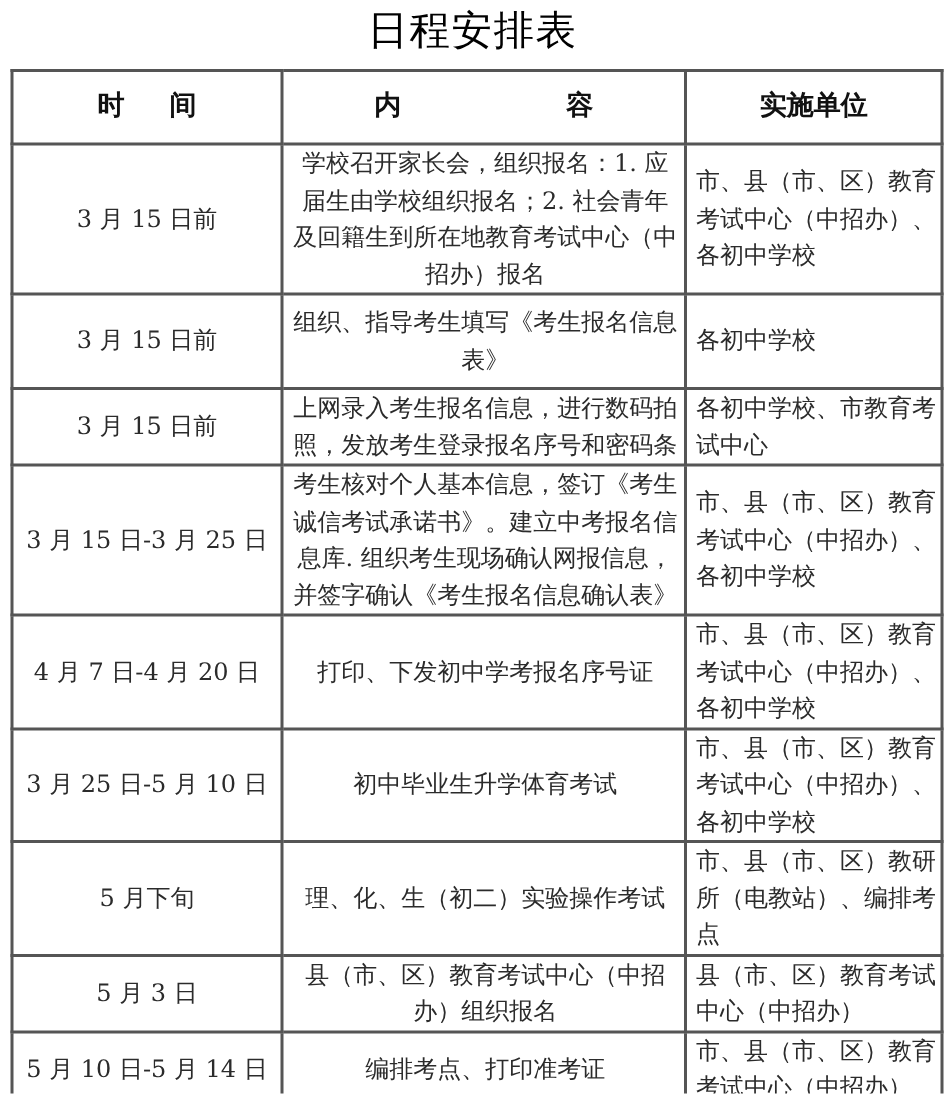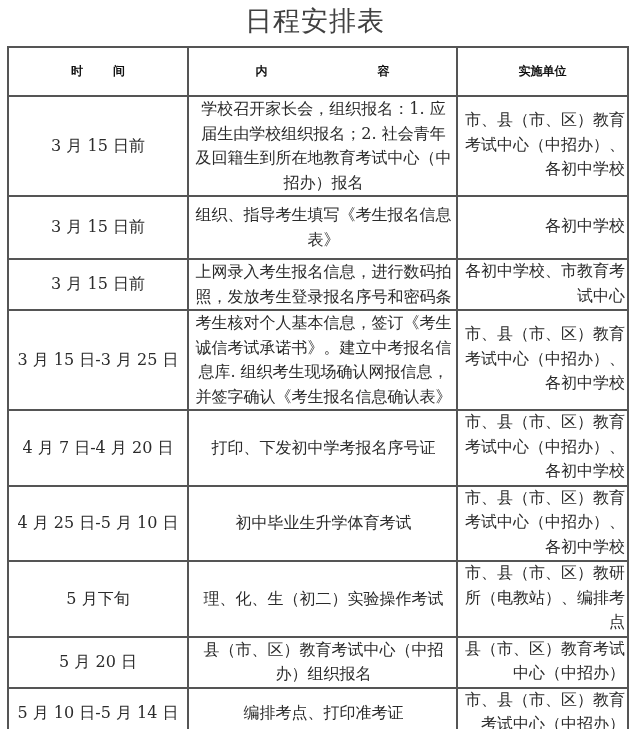--- a/index.html
+++ b/index.html
@@ -17,21 +17,21 @@
     }
     .title {
       position: absolute;
       left: 0;
       top: 3px;
       width: 630px;
       text-align: center;
       font-family: "DejaVu Sans", "Liberation Sans", sans-serif;
       font-size: 27px;
       line-height: 36px;
-      color: #404040;
+      color: #000000;
       letter-spacing: 1px;
     }
     table.schedule {
       position: absolute;
       left: 7px;
       top: 46px;
       width: 620px;
       border-collapse: collapse;
       table-layout: fixed;
     }
@@ -39,41 +39,40 @@
       border: 2px solid #555;
       padding: 0;
       vertical-align: middle;
       font-size: 16px;
       line-height: 24.5px;
       font-weight: normal;
     }
     table.schedule th {
       font-family: "DejaVu Sans", "Liberation Sans", sans-serif;
       font-weight: bold;
-      font-size: 12px;
+      font-size: 18px;
       color: #111;
       text-align: center;
     }
     col.c1 { width: 180px; }
     col.c2 { width: 269px; }
     col.c3 { width: 171px; }
     .time-cell {
       text-align: center;
       font-size: 16px;
     }
     .content-cell {
       text-align: center;
       padding-left: 6px !important;
       padding-right: 4px !important;
     }
     .unit-cell {
-      text-align: right;
+      text-align: left;
       padding-left: 6px !important;
       padding-right: 2px !important;
-      font-family: Liberation Mono, monospace;
     }
     .hdr-time { letter-spacing: 0; }
     .hdr-time .gap { display: inline-block; width: 30px; }
     .hdr-content .gap { display: inline-block; width: 110px; }
   </style>
 </head>
 <body>
 
 <div class="title">日程安排表</div>
 
@@ -114,31 +113,31 @@
       <td class="time-cell">3 月 15 日-3 月 25 日</td>
       <td class="content-cell">考生核对个人基本信息，签订《考生诚信考试承诺书》。建立中考报名信息库. 组织考生现场确认网报信息，并签字确认《考生报名信息确认表》</td>
       <td class="unit-cell">市、县（市、区）教育考试中心（中招办）、各初中学校</td>
     </tr>
     <tr style="height:74px;">
       <td class="time-cell">4 月 7 日-4 月 20 日</td>
       <td class="content-cell">打印、下发初中学考报名序号证</td>
       <td class="unit-cell">市、县（市、区）教育考试中心（中招办）、各初中学校</td>
     </tr>
     <tr style="height:73px;">
-      <td class="time-cell">4 月 25 日-5 月 10 日</td>
+      <td class="time-cell">3 月 25 日-5 月 10 日</td>
       <td class="content-cell">初中毕业生升学体育考试</td>
       <td class="unit-cell">市、县（市、区）教育考试中心（中招办）、各初中学校</td>
     </tr>
     <tr style="height:73px;">
       <td class="time-cell">5 月下旬</td>
       <td class="content-cell">理、化、生（初二）实验操作考试</td>
       <td class="unit-cell">市、县（市、区）教研所（电教站）、编排考点</td>
     </tr>
     <tr style="height:50px;">
-      <td class="time-cell">5 月 20 日</td>
+      <td class="time-cell">5 月 3 日</td>
       <td class="content-cell">县（市、区）教育考试中心（中招办）组织报名</td>
       <td class="unit-cell">县（市、区）教育考试中心（中招办）</td>
     </tr>
     <tr style="height:49px;">
       <td class="time-cell">5 月 10 日-5 月 14 日</td>
       <td class="content-cell">编排考点、打印准考证</td>
       <td class="unit-cell">市、县（市、区）教育考试中心（中招办）</td>
     </tr>
   </tbody>
 </table>

